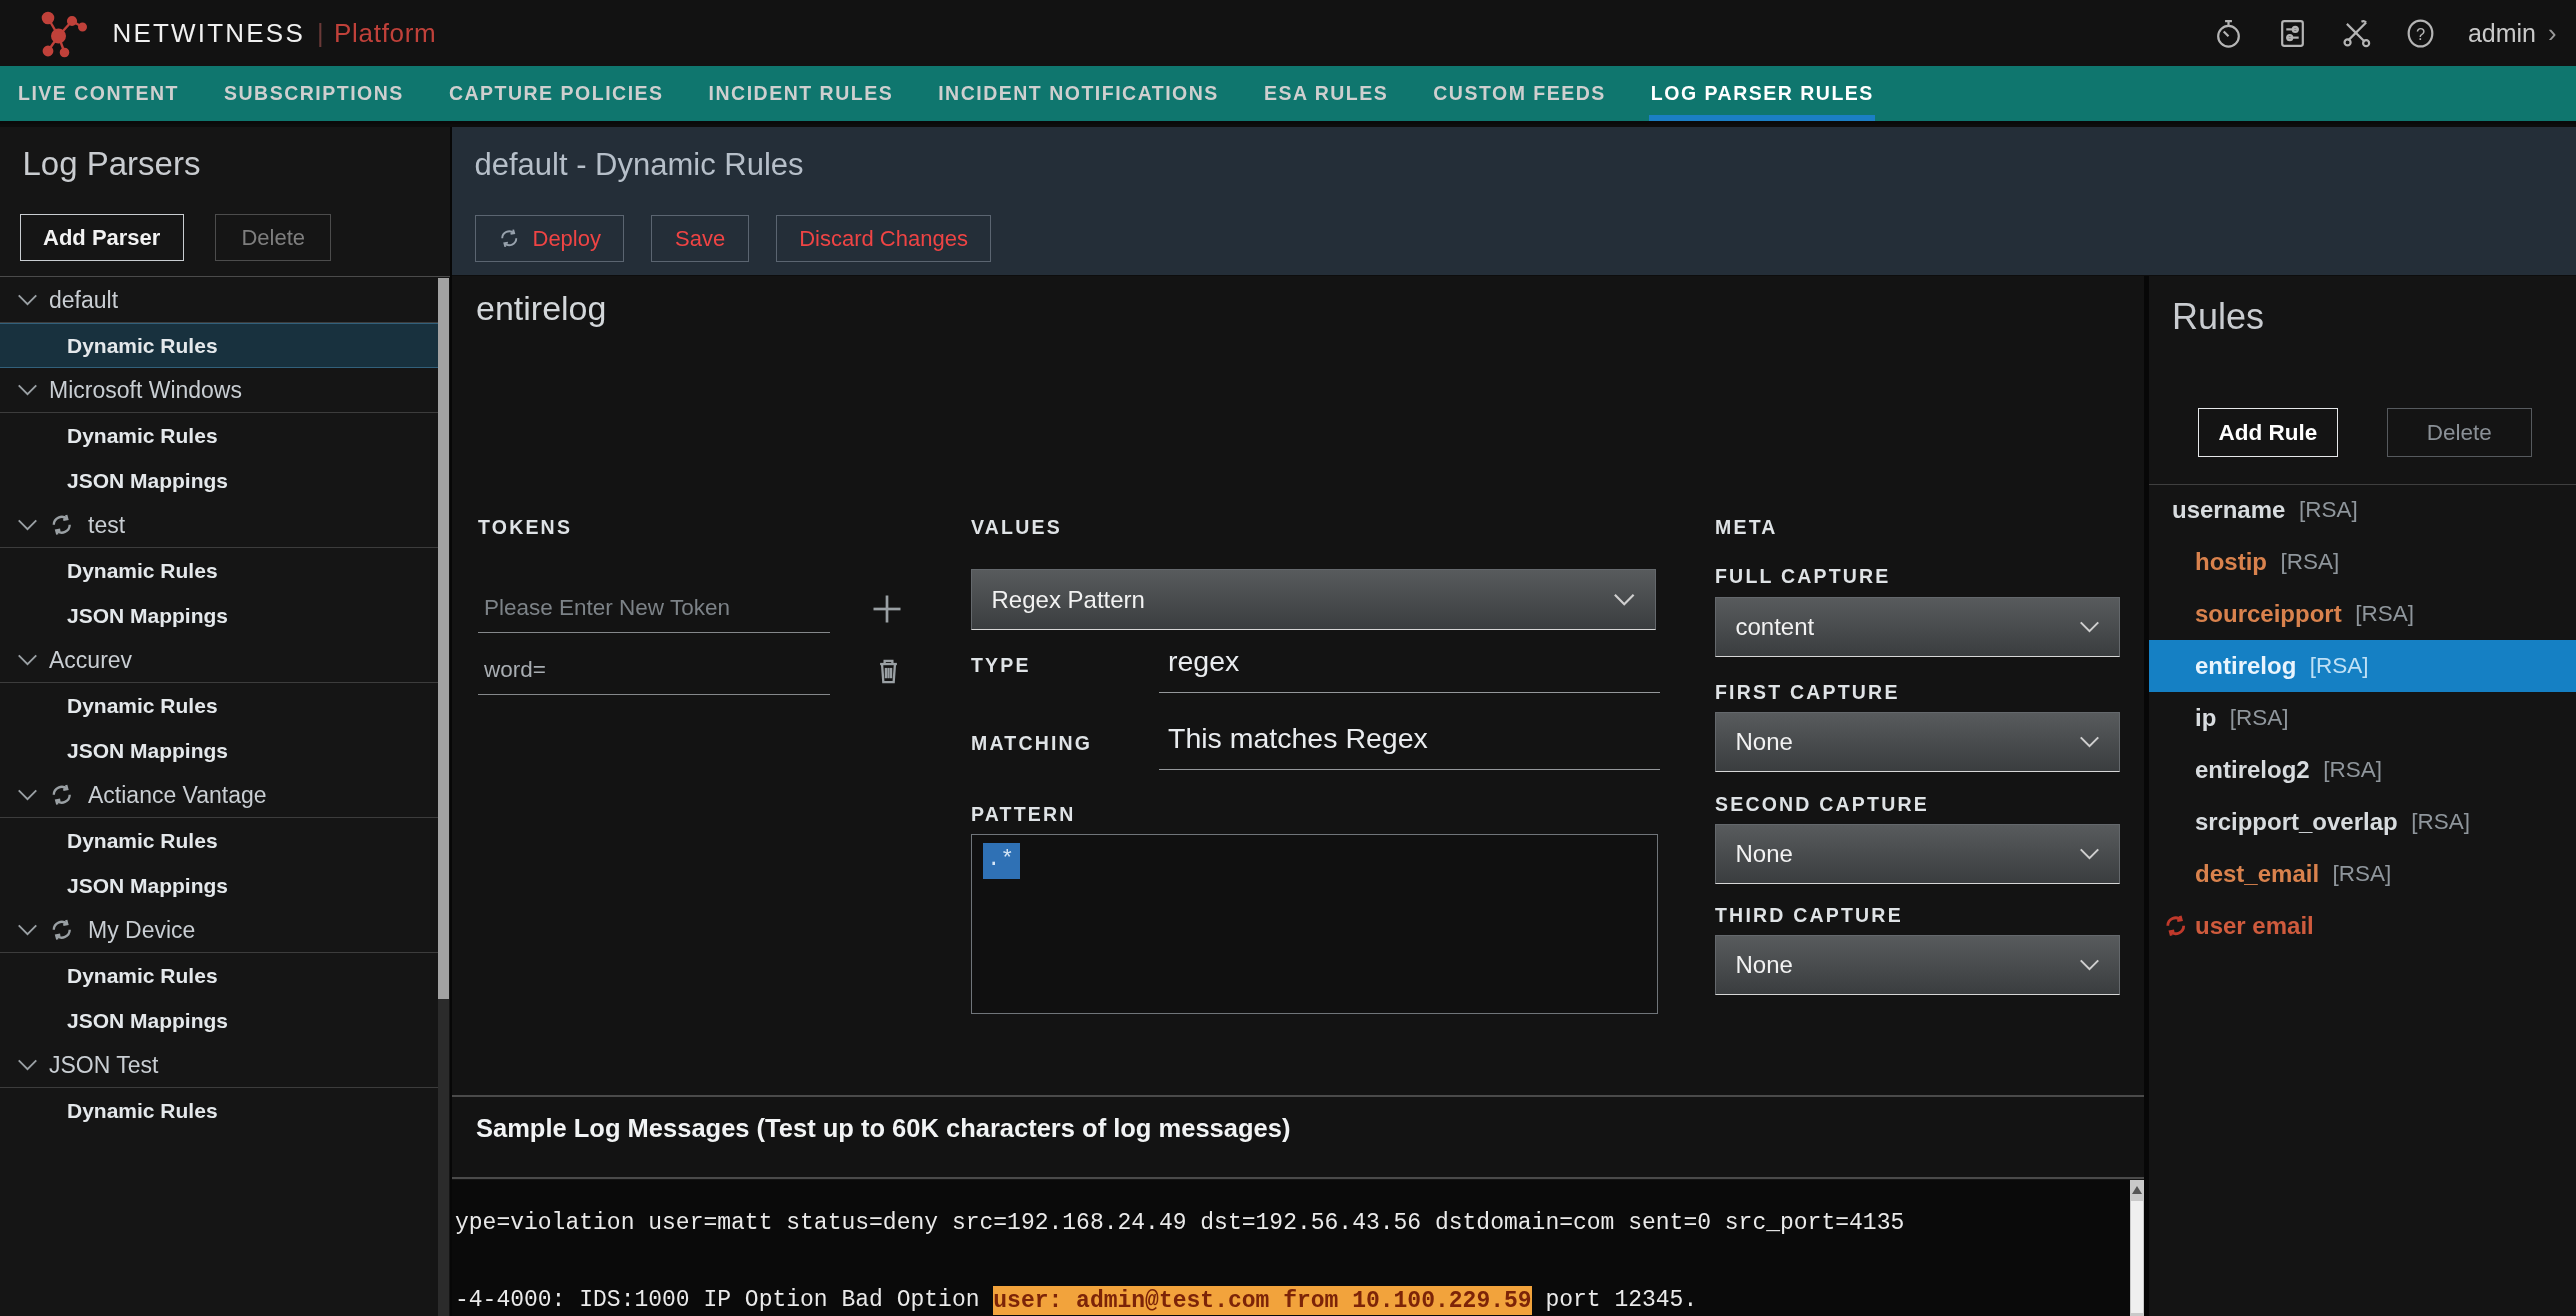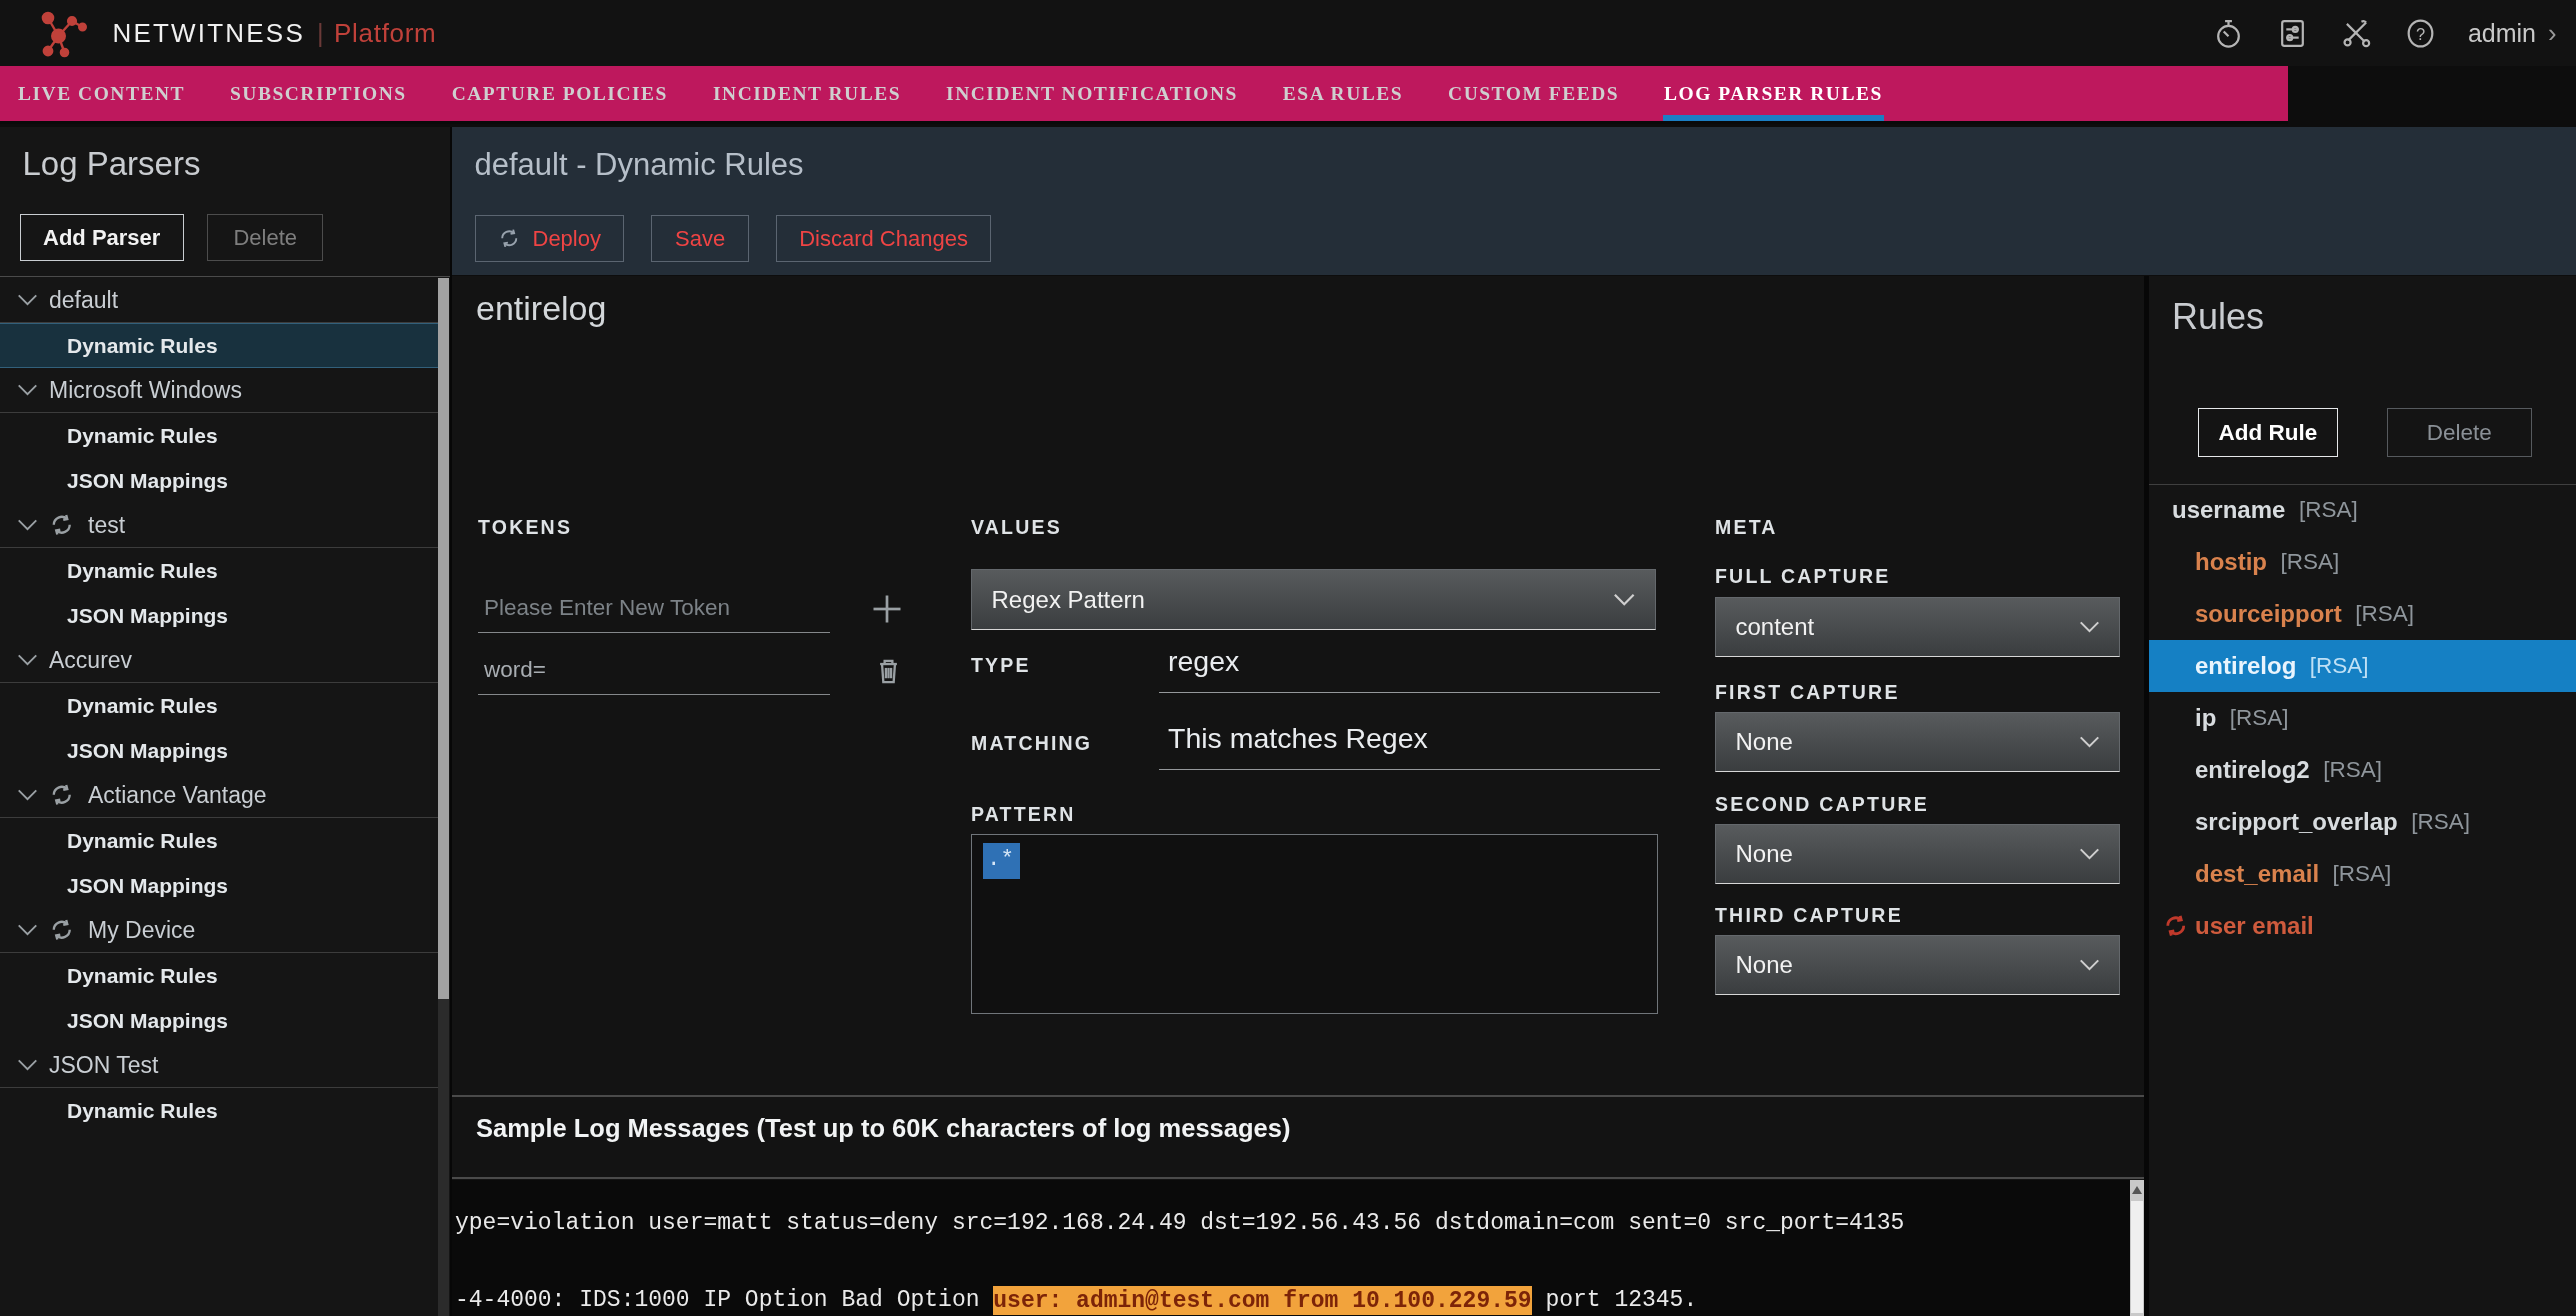--- a/index.html
+++ b/index.html
@@ -15,29 +15,29 @@
   .brand-product { color:#c0413a; font-size:26px; font-weight:300; letter-spacing:0.7px; }
   .nav-items { display:flex; margin-left:127px; gap:58px; }
   .nav-item { color:#c3c3c3; font-size:23px; font-weight:300; cursor:pointer; }
   .topnav-right { position:absolute; right:19.5px; display:flex; align-items:center; gap:31px; }
   .tn-icon { width:33px; height:33px; display:flex; align-items:center; justify-content:center; }
   .tn-icon svg { stroke:#b5b5b5; fill:none; stroke-width:1.6; }
   .admin-box { display:flex; align-items:center; gap:12px; color:#c9c9c9; font-size:25px; font-weight:300; cursor:pointer; }
   .admin-chev { color:#9a9a9a; font-size:25.5px; }
 
   
-  #subnav { position:absolute; left:0; top:66px; width:2288px; height:58px; background:#be185d; display:flex; align-items:stretch; padding-left:16.5px; border-bottom:3px solid #0a0a0a;font-family:Liberation Serif, serif; }
+  #subnav { position:absolute; left:0; top:66px; width:2576px; height:58px; background:#0f766e; display:flex; align-items:stretch; padding-left:16.5px; border-bottom:3px solid #0a0a0a; }
   .subnav-item { display:flex; align-items:center; padding:6px 1.5px 0 1.5px; margin-right:42px; color:#cfcfcf; font-size:19.5px; font-weight:700; letter-spacing:1.5px; border-bottom:6px solid transparent; cursor:pointer; white-space:nowrap; }
   .subnav-item.active { color:#ffffff; border-bottom-color:#1b7fc4; }
 
   
   #sidebar { position:absolute; left:0; top:127px; width:450px; height:1189px; background:#151515; }
   #sidebar-header { position:relative; height:150px; border-bottom:1.5px solid #4a4a4a; }
   #sidebar-title { position:absolute; left:22.5px; top:18px; color:#c9ccd0; font-size:33px; font-weight:300; }
-  .side-btn-row { position:absolute; left:19.5px; top:87px; display:flex; gap:23px; }
+  .side-btn-row { position:absolute; left:19.5px; top:87px; display:flex; gap:31px; }
   .ghost-btn { background:transparent; font-family:"Liberation Sans",sans-serif; cursor:pointer; }
   .btn-addparser { border:1.5px solid #c9cdd1; color:#f2f2f2; font-size:22px; font-weight:700; padding:9.7px 22.5px; }
   .btn-sidedelete { border:1.5px solid #4c4c4c; color:#7e7e7e; font-size:22px; padding:9.7px 25.5px; }
   #tree { position:absolute; left:0; top:151px; width:438px; }
   .tree-row { position:relative; height:45px; display:flex; align-items:center; }
   .tree-row.group { border-bottom:0.7px solid #3c3c3c; }
   .tree-chev { position:absolute; left:16.5px; width:21px; display:flex; }
   .tree-chev svg { stroke:#9aa0a4; fill:none; stroke-width:2.2; }
   .tree-sync { position:absolute; left:49px; width:27px; display:flex; }
   .tree-sync svg { stroke:#9aa0a4; fill:none; stroke-width:2.2; }

